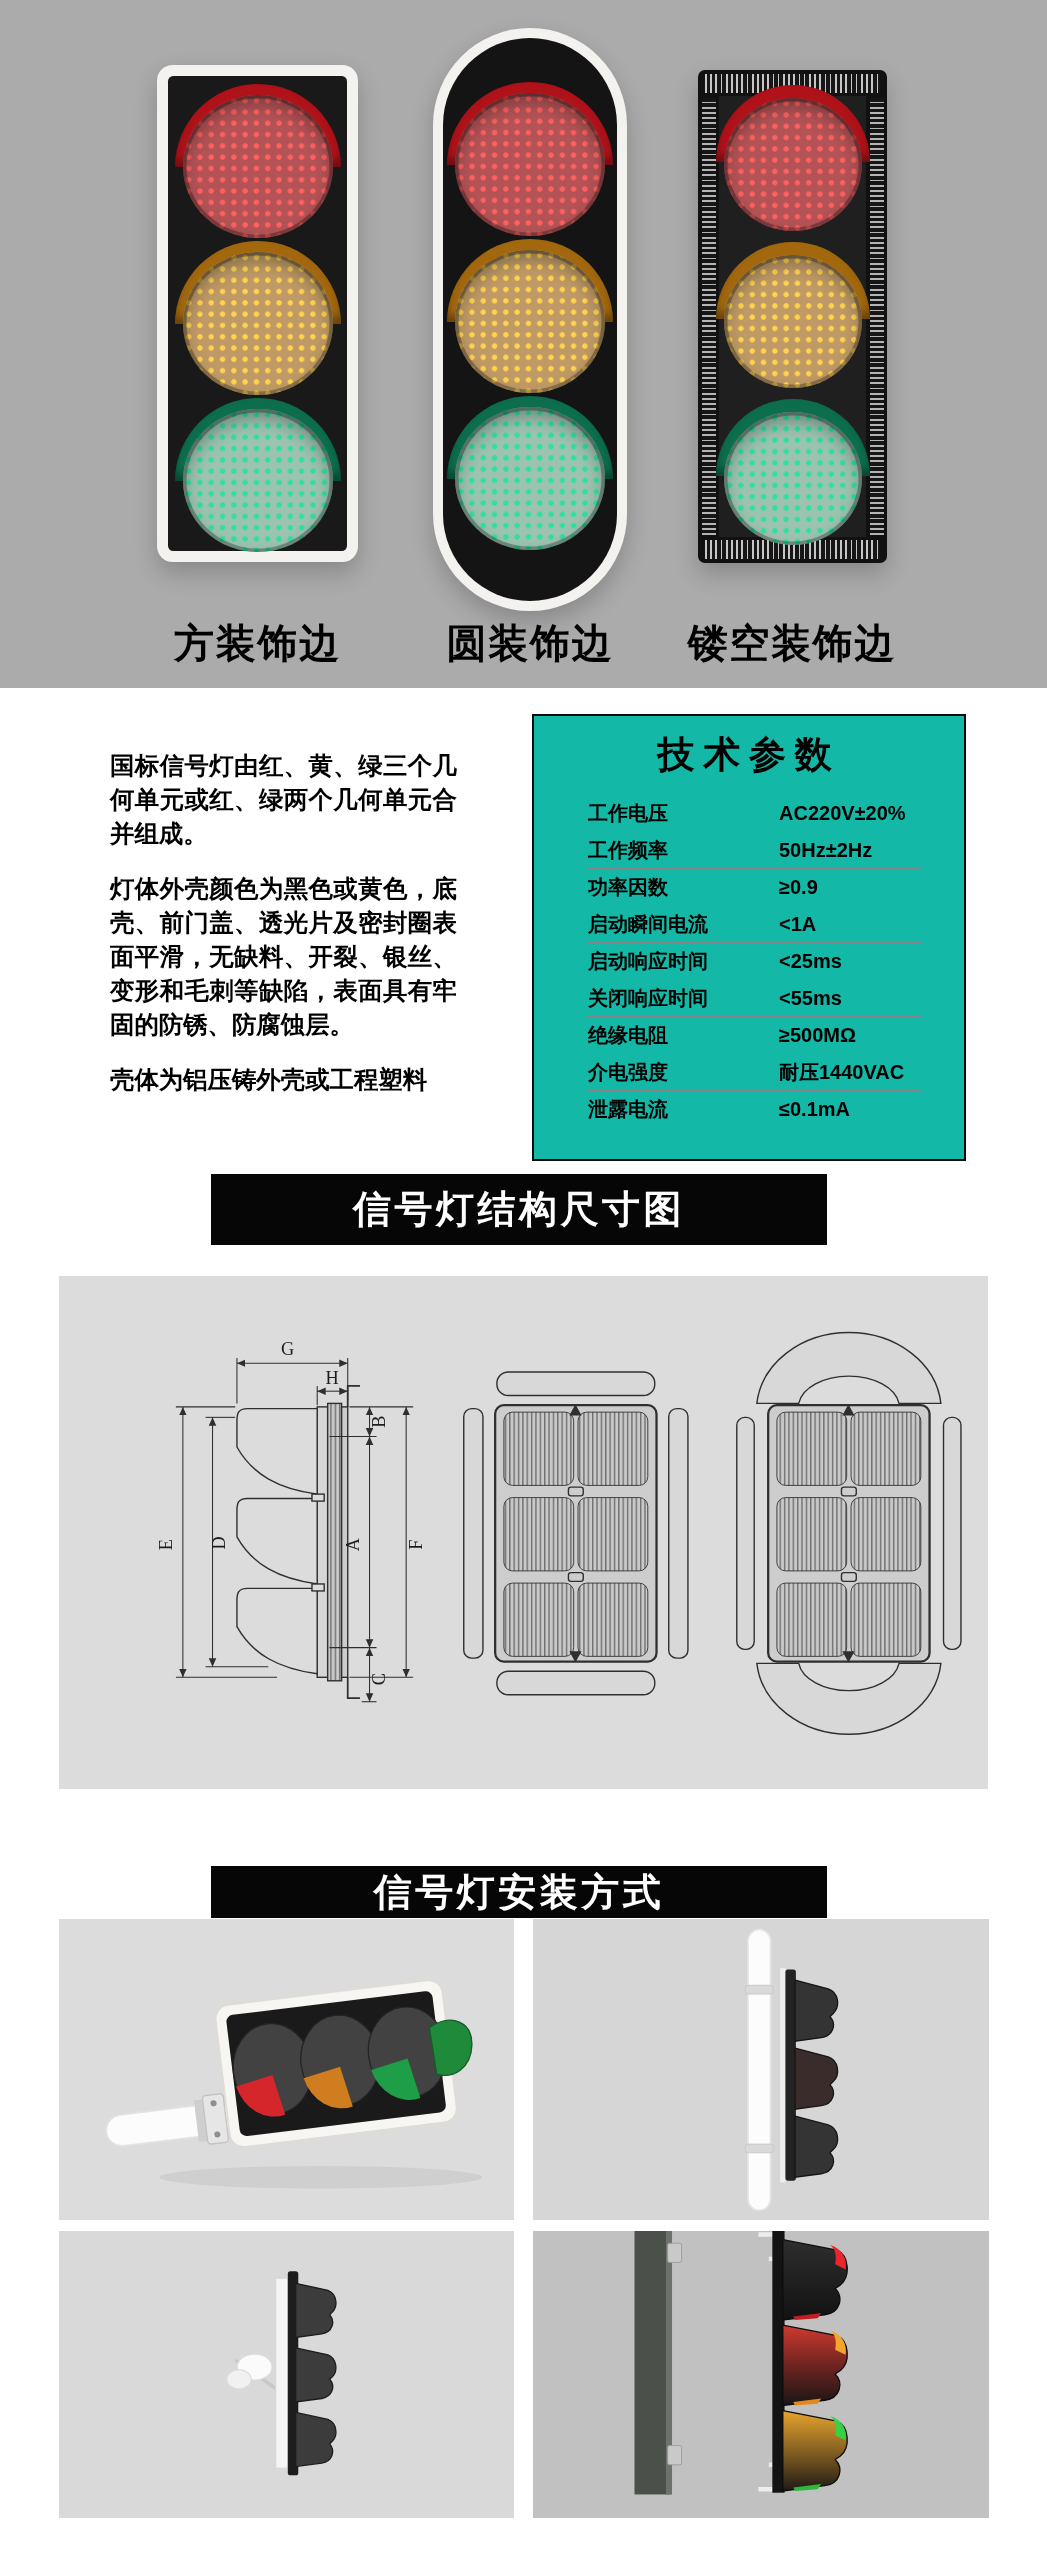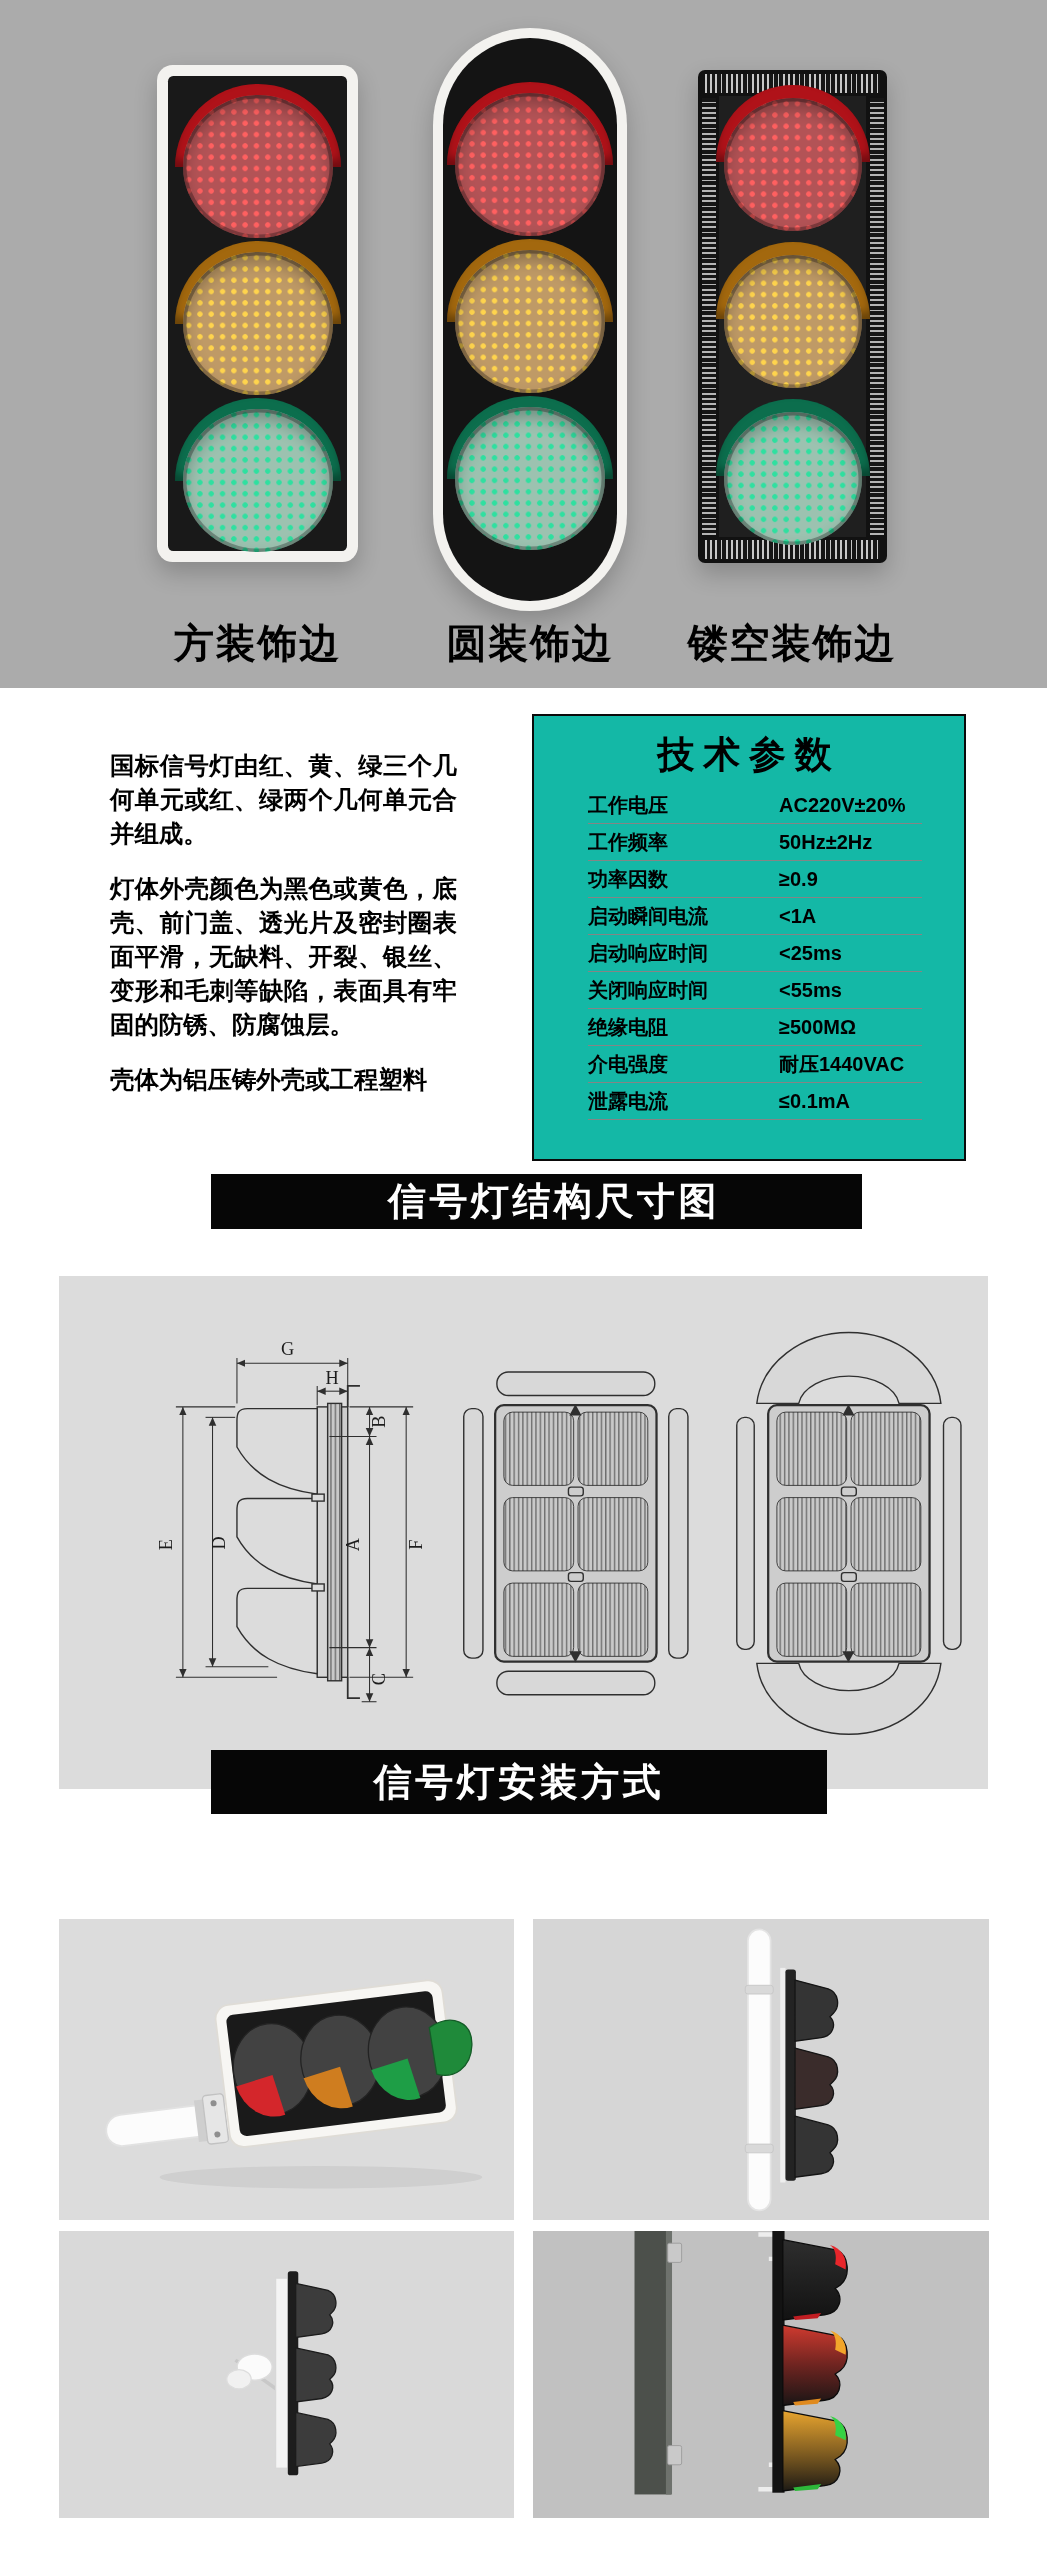--- a/index.html
+++ b/index.html
@@ -52,32 +52,32 @@
   .hl3{left:677px;width:230px;}
 
   
   .intro-text{position:absolute;left:110px;top:749px;width:347px;font-size:24.4px;line-height:34px;
               color:#000;font-weight:700;text-align:justify;}
   .intro-text p{margin:0 0 21px 0;}
 
   .spec{position:absolute;left:532px;top:714px;width:434px;height:447px;background:#14b8a6;
         border:2.6px solid #0a0a0a;box-sizing:border-box;}
   .spec-title{margin-top:14px;text-align:center;font-size:37px;font-weight:700;letter-spacing:8.7px;color:#000;}
-  .spec-rows{margin-top:7px;}
+  .spec-rows{margin-top:15px;}
   .spec-row{position:relative;height:36px;line-height:36px;margin:0 42px 0 54px;
             border-bottom:1.7px solid #858585;font-size:20px;font-weight:700;color:#000;white-space:nowrap;}
   .spec-label{display:inline-block;}
   .spec-value{position:absolute;left:191px;top:0;}
 
   
   .banner{position:absolute;left:211px;width:616px;background:#060606;color:#ffffff;
           display:flex;align-items:center;justify-content:center;
           font-size:38px;font-weight:700;letter-spacing:3.5px;}
-  .b1{top:1174px;height:55px;padding-left:35px;}
-  .b2{top:1750px;height:64px;}
+  .b1{top:1174px;height:71px;}
+  .b2{top:1866px;height:52px;}
 
   
   .diagram{position:absolute;left:59px;top:1276px;width:929px;height:513px;background:#dcdcdc;}
   .diagram svg{display:block;width:100%;height:100%;}
   .dimtext{font-family:"Liberation Serif","DejaVu Serif",serif;font-size:21px;fill:#1d1d1d;}
 
   
   .photo{position:absolute;}
   .photo svg{display:block;width:100%;height:100%;}
   .ph1{left:59px;top:1919px;width:455px;height:301px;background:#dcdcdc;}

